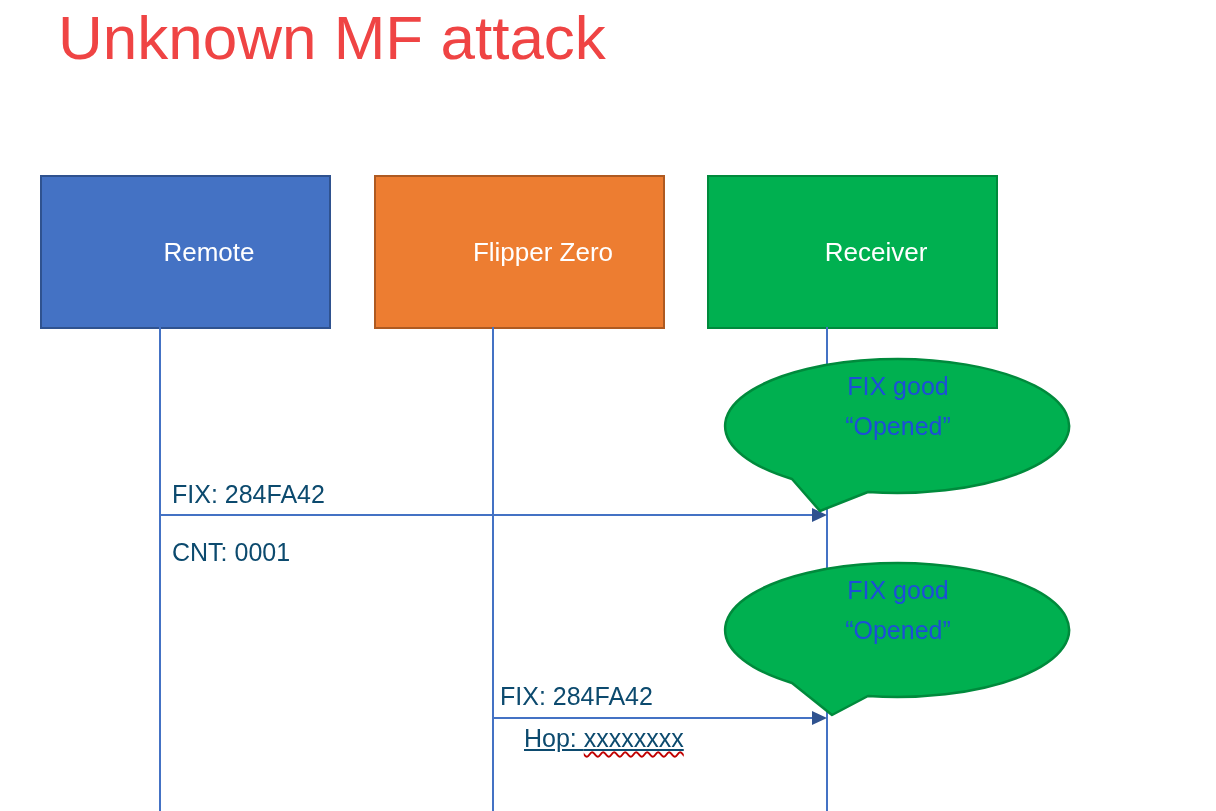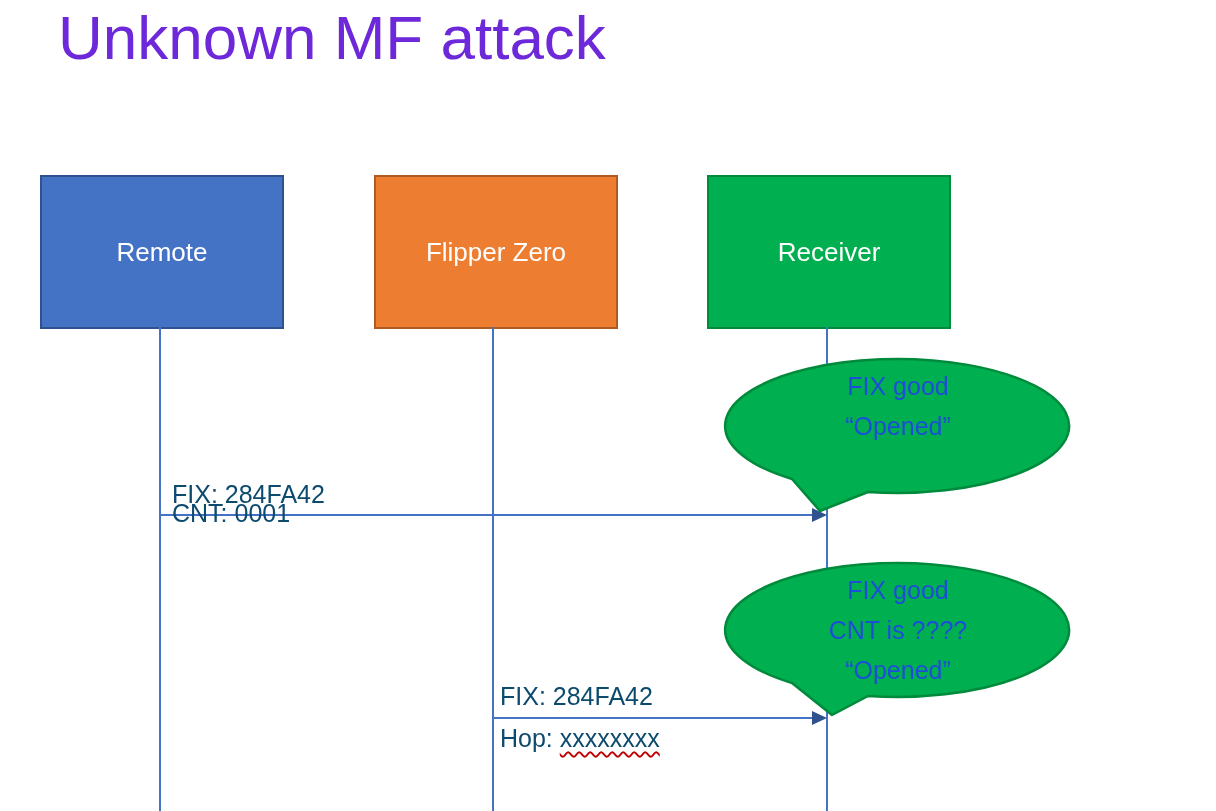--- a/index.html
+++ b/index.html
@@ -10,33 +10,34 @@
     background: #ffffff;
     font-family: "Liberation Sans", sans-serif;
     overflow: hidden;
   }
   .slide-title {
     position: absolute;
     left: 58px;
     top: 2px;
     font-size: 62px;
     font-weight: 400;
-    color: #6d28d9;
+    color: #ef4444;
     white-space: nowrap;
   }
   .actor {
     position: absolute;
     top: 175px;
     width: 240px;
     height: 150px;
     display: flex;
     align-items: center;
     justify-content: center;
     color: #ffffff;
     font-size: 26px;
+    padding-left: 47px;
   }
   .actor-remote   { left: 40px;  background: #4472C4; border: 2px solid #2F528F; }
   .actor-flipper  { left: 374px; background: #ED7D31; border: 2px solid #AE5A21; }
   .actor-receiver { left: 707px; background: #00B050; border: 2px solid #008A3C; }
   .lifeline {
     position: absolute;
     top: 327px;
     bottom: 0;
     width: 2px;
     background: #4472C4;
@@ -61,24 +62,24 @@
   .arrowhead-1 { left: 812px; top: 508px; }
   .arrowhead-2 { left: 812px; top: 711px; }
   .msg-label {
     position: absolute;
     font-size: 25px;
     line-height: 30px;
     color: #0c4a6e;
     white-space: nowrap;
   }
   .m1l1 { left: 172px; top: 479px; }
-  .m1l2 { left: 172px; top: 498px; }
+  .m1l2 { left: 172px; top: 537px; }
   .m1l3 { left: 172px; top: 559px; }
   .m2l1 { left: 500px; top: 681px; }
-  .m2l2 { left: 500px; top: 723px; }
+  .m2l2 { left: 524px; top: 723px; text-decoration: underline; }
   .m2l3 { left: 500px; top: 761px; }
   .hl { background: #FFFF00; }
   .wavy {
     text-decoration: underline wavy #C00000;
     text-decoration-thickness: 2px;
     text-underline-offset: 4px;
     text-decoration-skip-ink: none;
   }
   .bubble-svg {
     position: absolute;
@@ -136,17 +137,16 @@
   <div class="bubble-text bubble-text-1">
     <div>FIX good</div>
     <div>“Opened”</div>
   </div>
 
   <svg class="bubble-svg bubble-svg-2" viewBox="0 0 356 166">
     <path d="M 148 137 A 172 67 0 1 0 72 124 L 112 156 Z" fill="#00B050" stroke="#008A3C" stroke-width="2.5" stroke-linejoin="round"></path>
   </svg>
   <div class="bubble-text bubble-text-2">
     <div>FIX good</div>
-    <div>CNT is ????</div>
     <div>“Opened”</div>
   </div>
 
 </div>
 
 </body></html>

